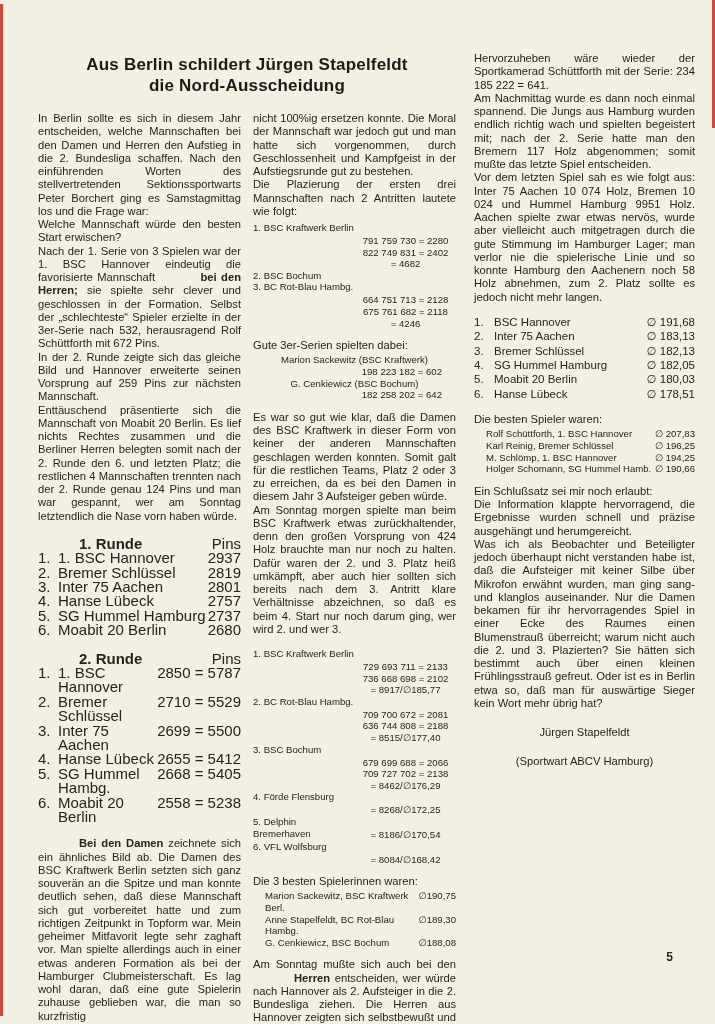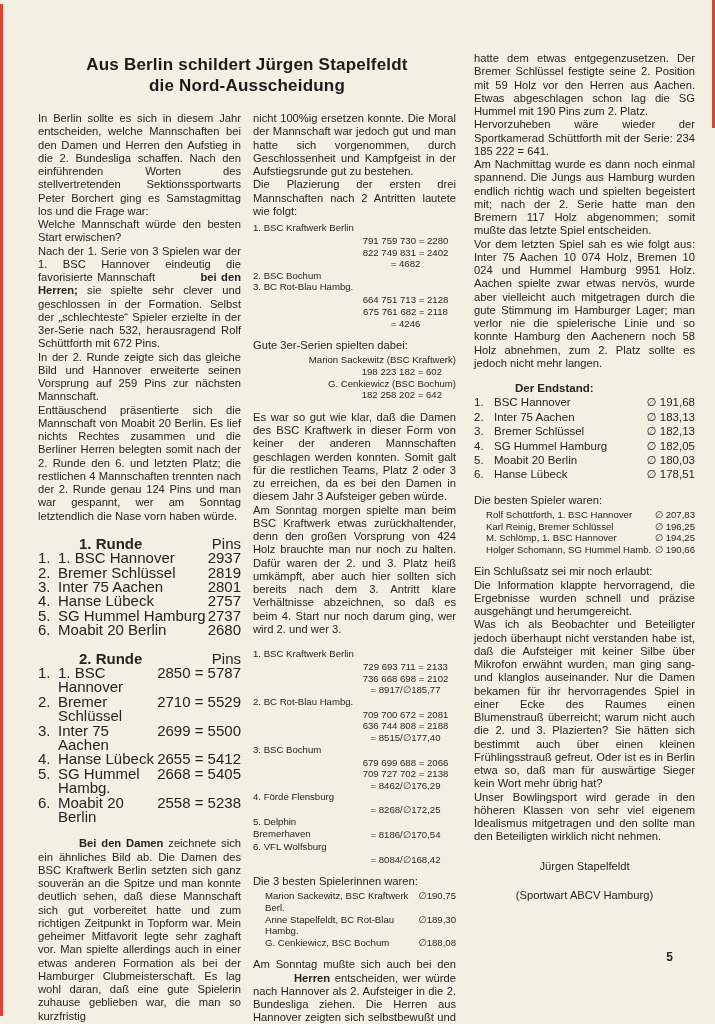--- a/index.html
+++ b/index.html
@@ -35,21 +35,21 @@
   .rt-pos{width:20px;flex:none;}
   .rt-name{flex:1;text-align:left;}
   .rt-pins{flex:none;text-align:right;}
   
   .small{font-size:9.6px;line-height:11.6px;text-align:left;}
   .resblock{margin:4px 0 10px 0;}
   .res-row{display:flex;}
   .res-name{width:102px;flex:none;}
   .res-lines{flex:1;text-align:center;white-space:pre-line;margin-top:13px;}
   .gs-block{margin:2px 0 10px 0;}
-  .gs-name{text-align:right;}
+  .gs-name{text-align:center;}
   .gs-result{text-align:right;padding-right:14px;}
   .avg-row{display:flex;margin-left:12px;}
   .avg-name{flex:1;text-align:left;}
   .avg-val{flex:none;text-align:right;}
   .players{margin:2px 0 10px 0;}
   
   .endstand{margin:3px 0 12px 0;font-size:11.5px;line-height:14.4px;}
   .es-row{display:flex;}
   .es-pos{width:20px;flex:none;}
   .es-name{flex:1;text-align:left;}
@@ -278,28 +278,26 @@
             </div>
 
           <p class="para"><span>Am Sonntag mußte sich auch bei den </span><span class="b">Herren</span><span> entscheiden, wer würde nach Hannover als 2. Aufsteiger in die 2. Bundesliga ziehen. Die Herren aus Hannover zeigten sich selbstbewußt und beflügelt vom Vortag und spielten eine hervorragende 3er-Serie:</span></p>
           <p class="center-line">994 907 810 = 2891 Pins</p>
           <p class="para">Keine der anderen Mannschaften</p>
         </div>
       </div>
     </div>
 
     <div class="col col3">
-      <p class="para">hatte dem etwas entgegenzusetzen. Der Bremer Schlüssel festigte seine 2. Position mit 59 Holz vor den Herren aus Aachen. Etwas abgeschlagen schon lag die SG Hummel mit 190 Pins zum 2. Platz.</p>
       <p class="para">Hervorzuheben wäre wieder der Sportkamerad Schüttforth mit der Serie: 234 185 222 = 641.</p>
       <p class="para">Am Nachmittag wurde es dann noch einmal spannend. Die Jungs aus Hamburg wurden endlich richtig wach und spielten begeistert mit; nach der 2. Serie hatte man den Bremern 117 Holz abgenommen; somit mußte das letzte Spiel entscheiden.</p>
       <p class="para">Vor dem letzten Spiel sah es wie folgt aus: Inter 75 Aachen 10 074 Holz, Bremen 10 024 und Hummel Hamburg 9951 Holz. Aachen spielte zwar etwas nervös, wurde aber vielleicht auch mitgetragen durch die gute Stimmung im Hamburger Lager; man verlor nie die spielerische Linie und so konnte Hamburg den Aachenern noch 58 Holz abnehmen, zum 2. Platz sollte es jedoch nicht mehr langen.</p>
       <div class="gap-s"></div>
 
       <div class="endstand">
-        <div class="b">Der Endstand:</div>
         <div>
 
             <div class="es-row">
               <span class="es-pos">1.</span>
               <span class="es-name">BSC Hannover</span>
               <span class="es-avg">∅ 191,68</span>
             </div>
 
             <div class="es-row">
               <span class="es-pos">2.</span>
@@ -353,21 +351,20 @@
 
           <div class="avg-row">
             <span class="avg-name">Holger Schomann, SG Hummel Hamb.</span>
             <span class="avg-val">∅ 190,66</span>
           </div>
         </div>
 
       <p class="para">Ein Schlußsatz sei mir noch erlaubt:</p>
       <p class="para">Die Information klappte hervorragend, die Ergebnisse wurden schnell und präzise ausgehängt und herumgereicht.</p>
       <p class="para">Was ich als Beobachter und Beteiligter jedoch überhaupt nicht verstanden habe ist, daß die Aufsteiger mit keiner Silbe über Mikrofon erwähnt wurden, man ging sang- und klanglos auseinander. Nur die Damen bekamen für ihr hervorragendes Spiel in einer Ecke des Raumes einen Blumenstrauß überreicht; warum nicht auch die 2. und 3. Plazierten? Sie hätten sich bestimmt auch über einen kleinen Frühlingsstrauß gefreut. Oder ist es in Berlin etwa so, daß man für auswärtige Sieger kein Wort mehr übrig hat?</p>
-      <p class="para">Unser Bowlingsport wird gerade in den höheren Klassen von sehr viel eigenem Idealismus mitgetragen und den sollte man den Beteiligten wirklich nicht nehmen.</p>
       <p class="sig">Jürgen Stapelfeldt</p>
       <p class="sig">(Sportwart ABCV Hamburg)</p>
     </div>
 
   </div>
 
   <div class="pagenum">5</div>
 </div>
 
 </body></html>

